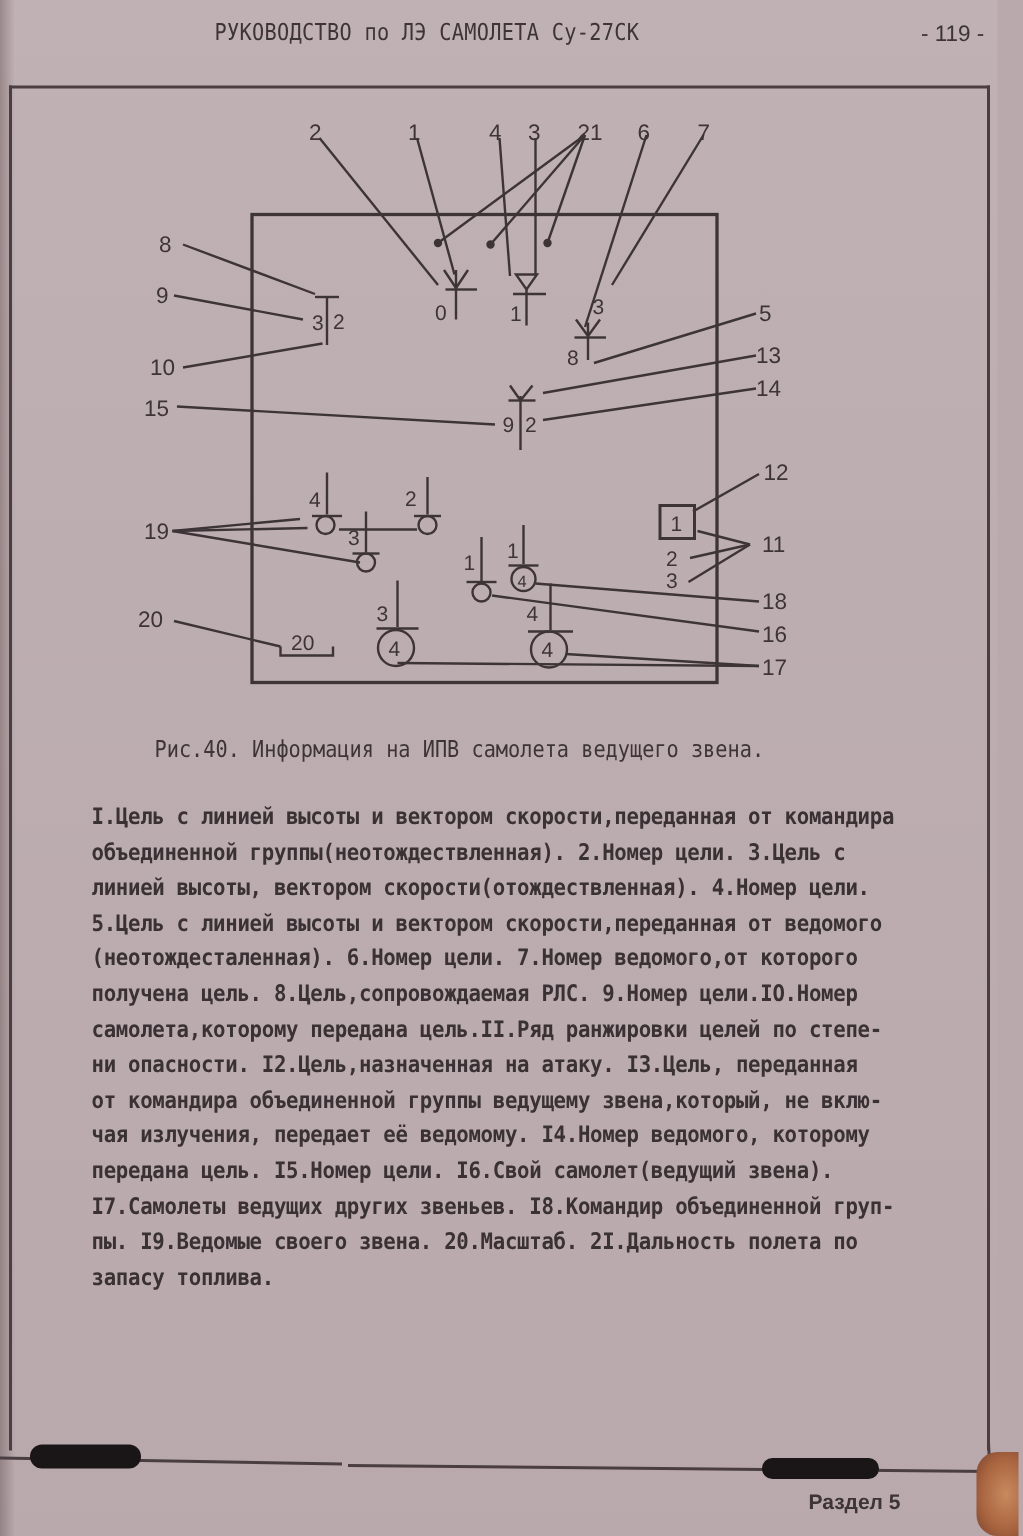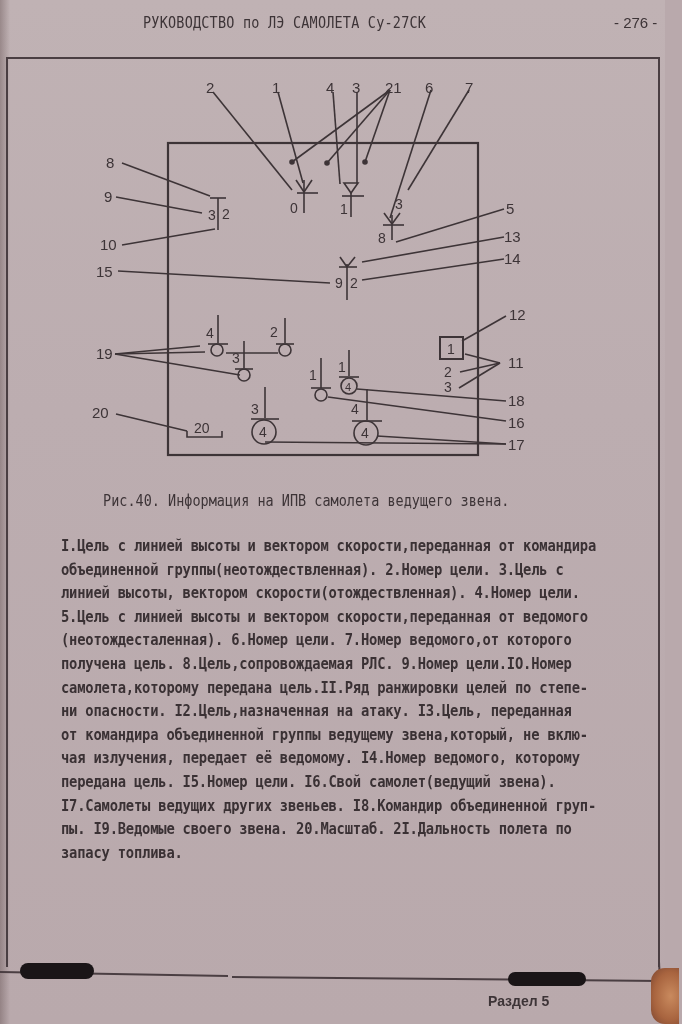--- a/index.html
+++ b/index.html
@@ -42,21 +42,21 @@
   .legend {
     position: absolute; left: 22px; top: 533px; width: 650px; margin-left: 39px;
   }
   .legend-line {
     display: block; white-space: nowrap;
     font-size: 13.8px; line-height: 23.6px; color: #3a3134;
     font-weight: bold; letter-spacing: -0.2px;
     transform: scaleY(1.1); transform-origin: left top;
   }
   .section-label {
-    position: absolute; left: 488px; top: 993px;
+    position: absolute; left: 539px; top: 993px;
     font-family: "Liberation Sans", sans-serif;
     font-size: 14px; font-weight: bold; color: #3d3437;
   }
   .redaction {
     position: absolute; background: #1a1517; border-radius: 8px;
   }
   .thumb {
     position: absolute; right: -14px; top: 968px; width: 28px; height: 56px;
     background: radial-gradient(ellipse at 70% 50%, #c98a5e 0%, #a8643f 60%, #7a4430 100%);
     border-radius: 14px 0 0 14px;
@@ -70,21 +70,21 @@
     fill: #3d3437;
   }
 </style>
 </head>
 <body>
 
 <div class="page">
   <div class="left-shadow"></div>
 
   <div class="header-title">РУКОВОДСТВО по ЛЭ САМОЛЕТА Су-27СК</div>
-  <div class="page-number">- 276 -</div>
+  <div class="page-number">- 119 -</div>
 
   <div class="frame"></div>
 
   <svg class="frame-bottom" width="682" height="20" viewBox="0 962 682 20">
     <line x1="0" y1="972" x2="228" y2="976" stroke="#4a3e42" stroke-width="2"></line>
     <line x1="232" y1="977" x2="660" y2="981" stroke="#4a3e42" stroke-width="2"></line>
     <line x1="659" y1="962" x2="660" y2="981" stroke="#4a3e42" stroke-width="2"></line>
   </svg>
 
   <svg class="diagram" width="682" height="420" viewBox="0 60 682 420">

